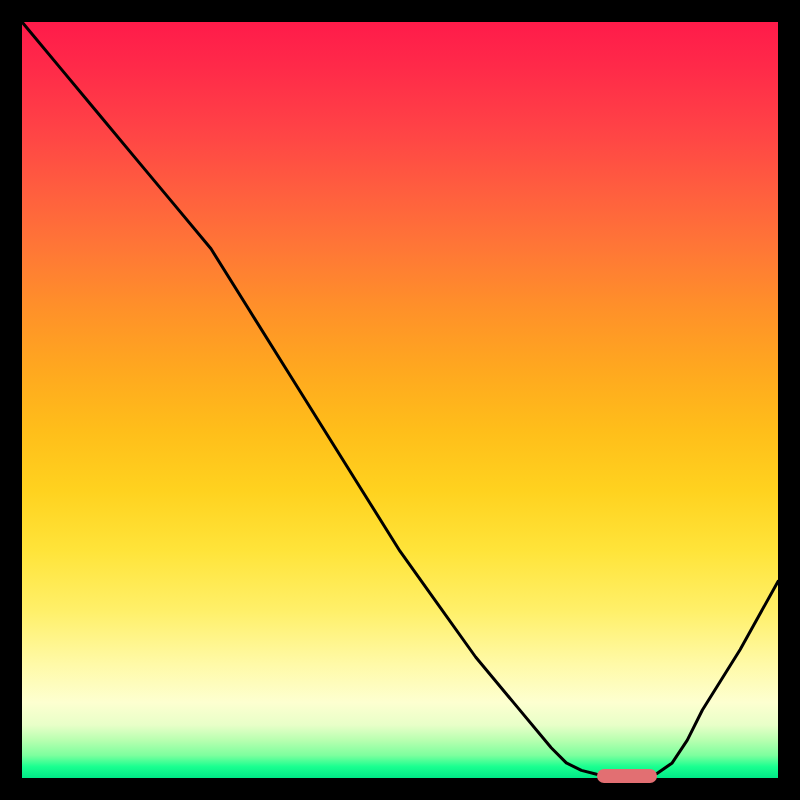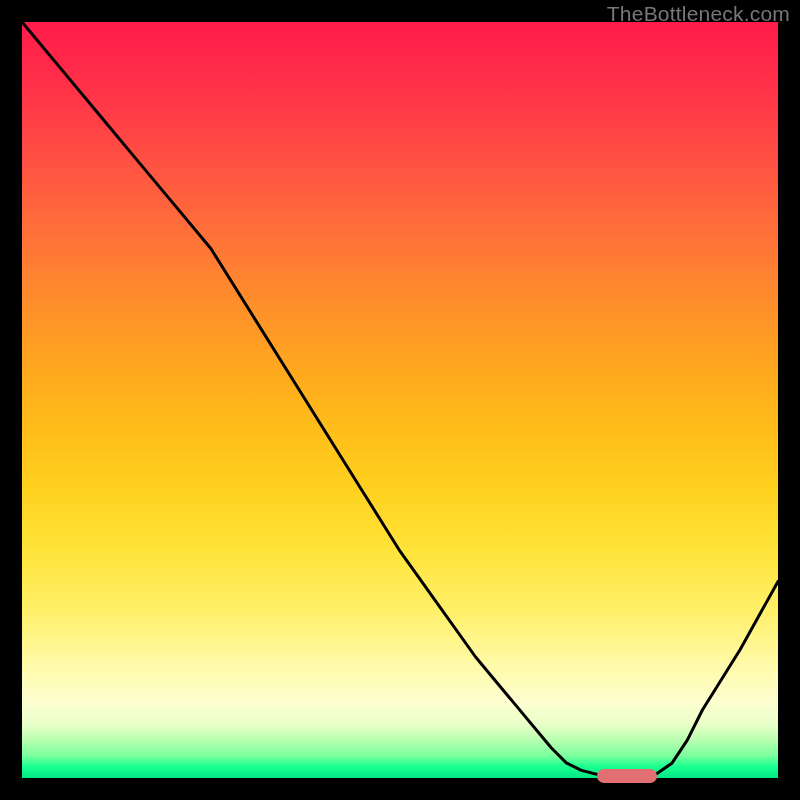--- a/index.html
+++ b/index.html
@@ -68,21 +68,20 @@
     height: 14px;
     border-radius: 7px;
     background: #e26f72;
   }
 </style>
 </head>
 <body>
 
 <div class="frame">
 
-  <div class="watermark">TheBottleneck.com</div>
 
   <div class="plot">
 
     <svg class="curve" viewBox="0 0 756 756" preserveAspectRatio="none">
       <path id="curve-path" d="M0.0 0.0 L37.8 45.4 L75.6 90.7 L113.4 136.1 L151.2 181.4 L189.0 226.8 L226.8 287.3 L264.6 347.8 L302.4 408.2 L340.2 468.7 L378.0 529.2 L415.8 582.1 L453.6 635.0 L491.4 680.4 L529.2 725.8 L544.3 740.9 L559.4 748.4 L574.6 752.2 L589.7 753.7 L604.8 754.5 L619.9 753.7 L635.0 751.5 L650.2 740.9 L665.3 718.2 L680.4 688.0 L718.2 627.5 L756.0 559.4" fill="none" stroke="#000" stroke-width="3" stroke-linejoin="round" stroke-linecap="round"></path>
     </svg>
 
     <div id="opt-marker" class="marker" style="left: 574.56px; width: 60.48px; top: 746.732px;"></div>
 
   </div>

